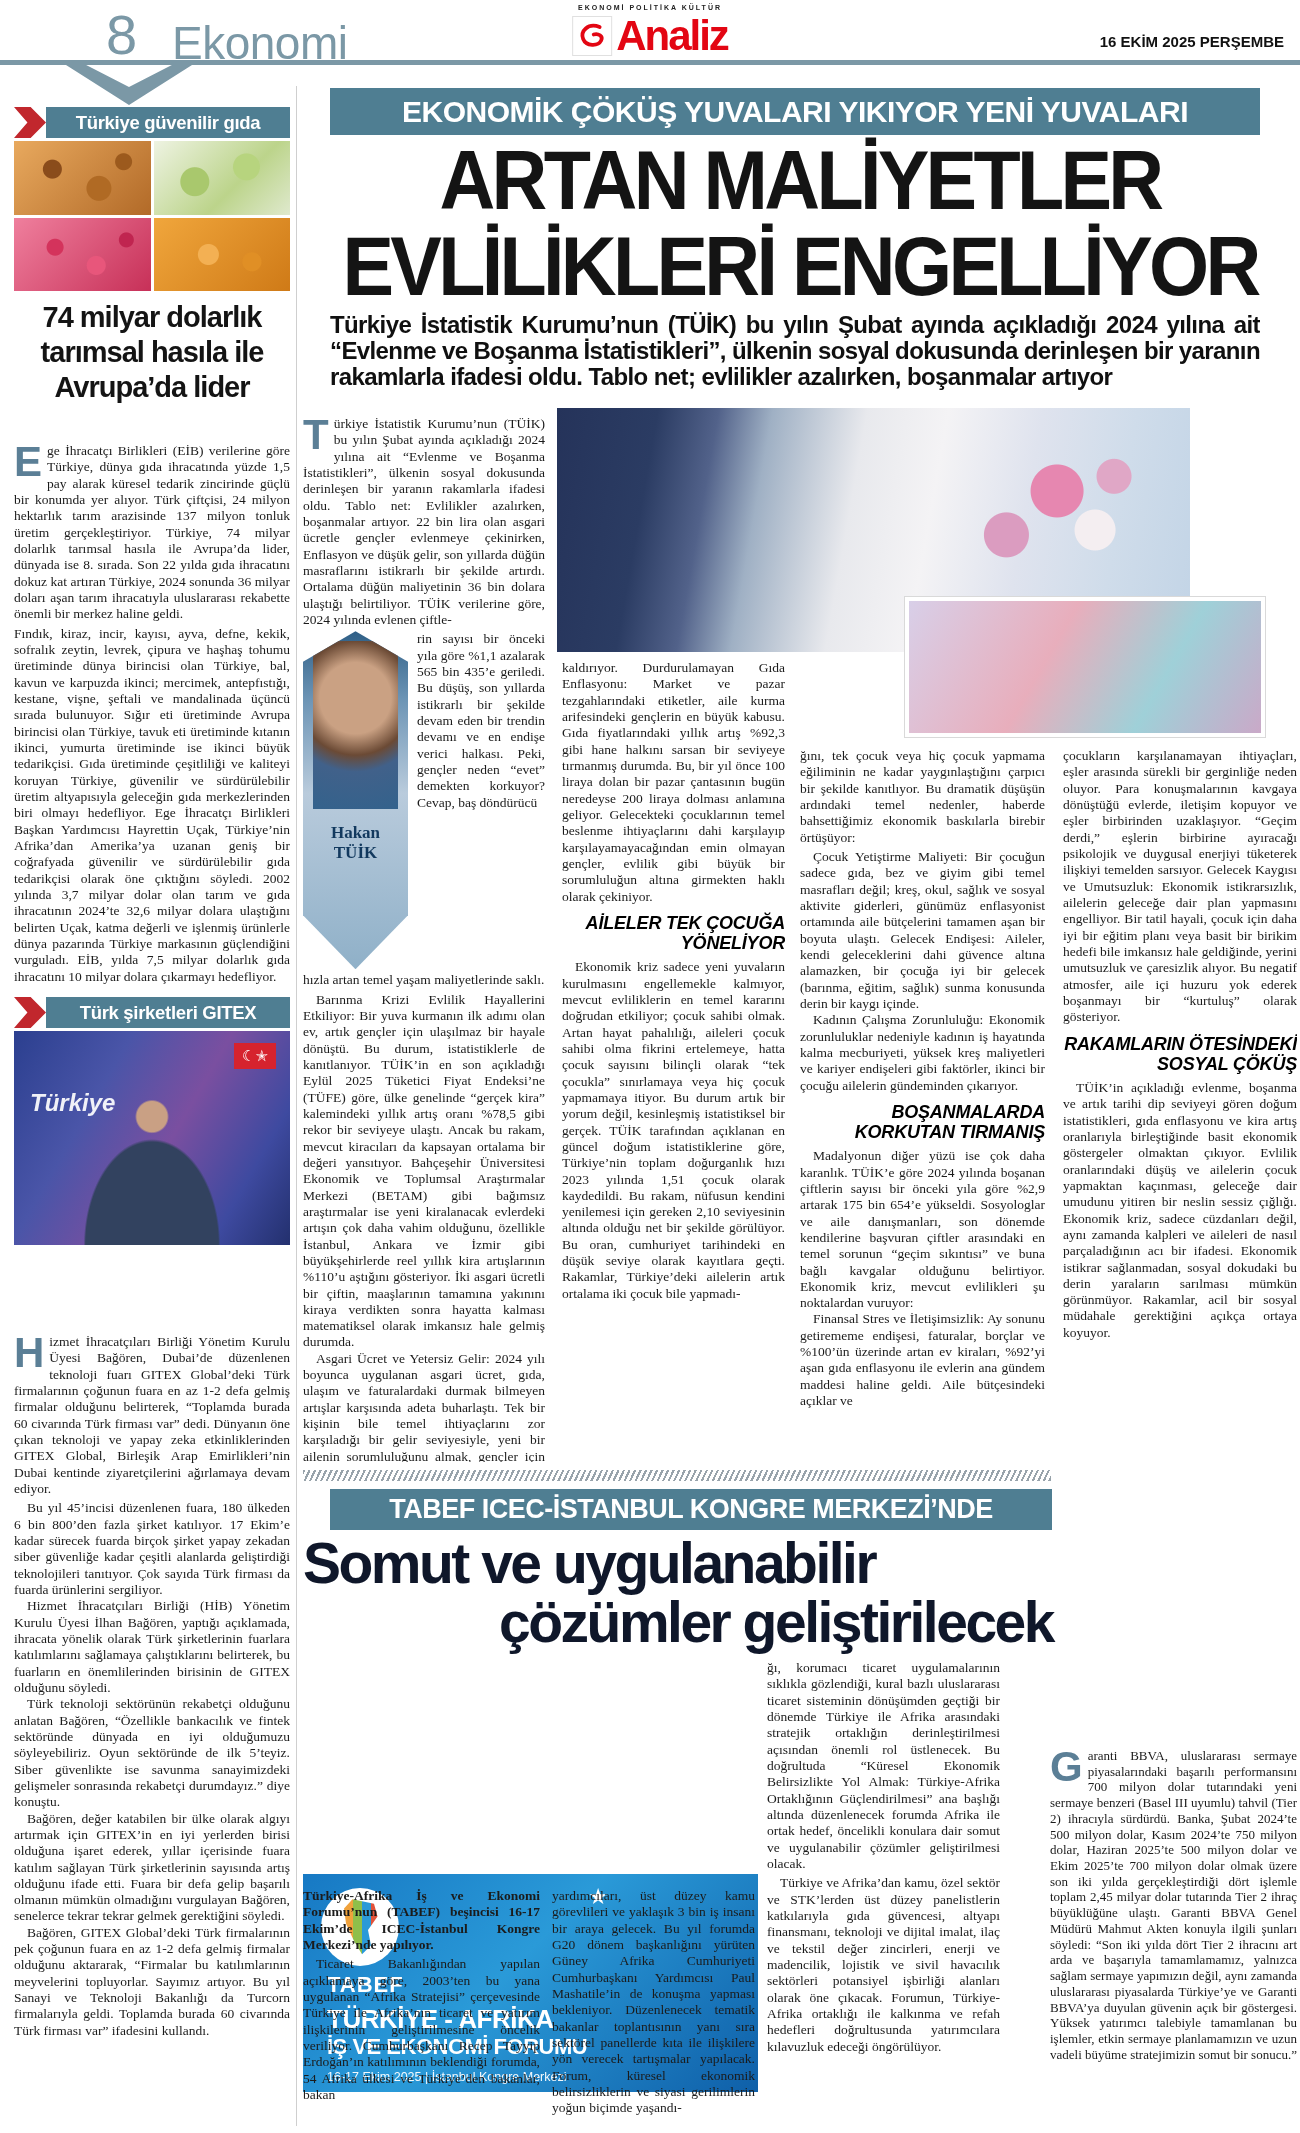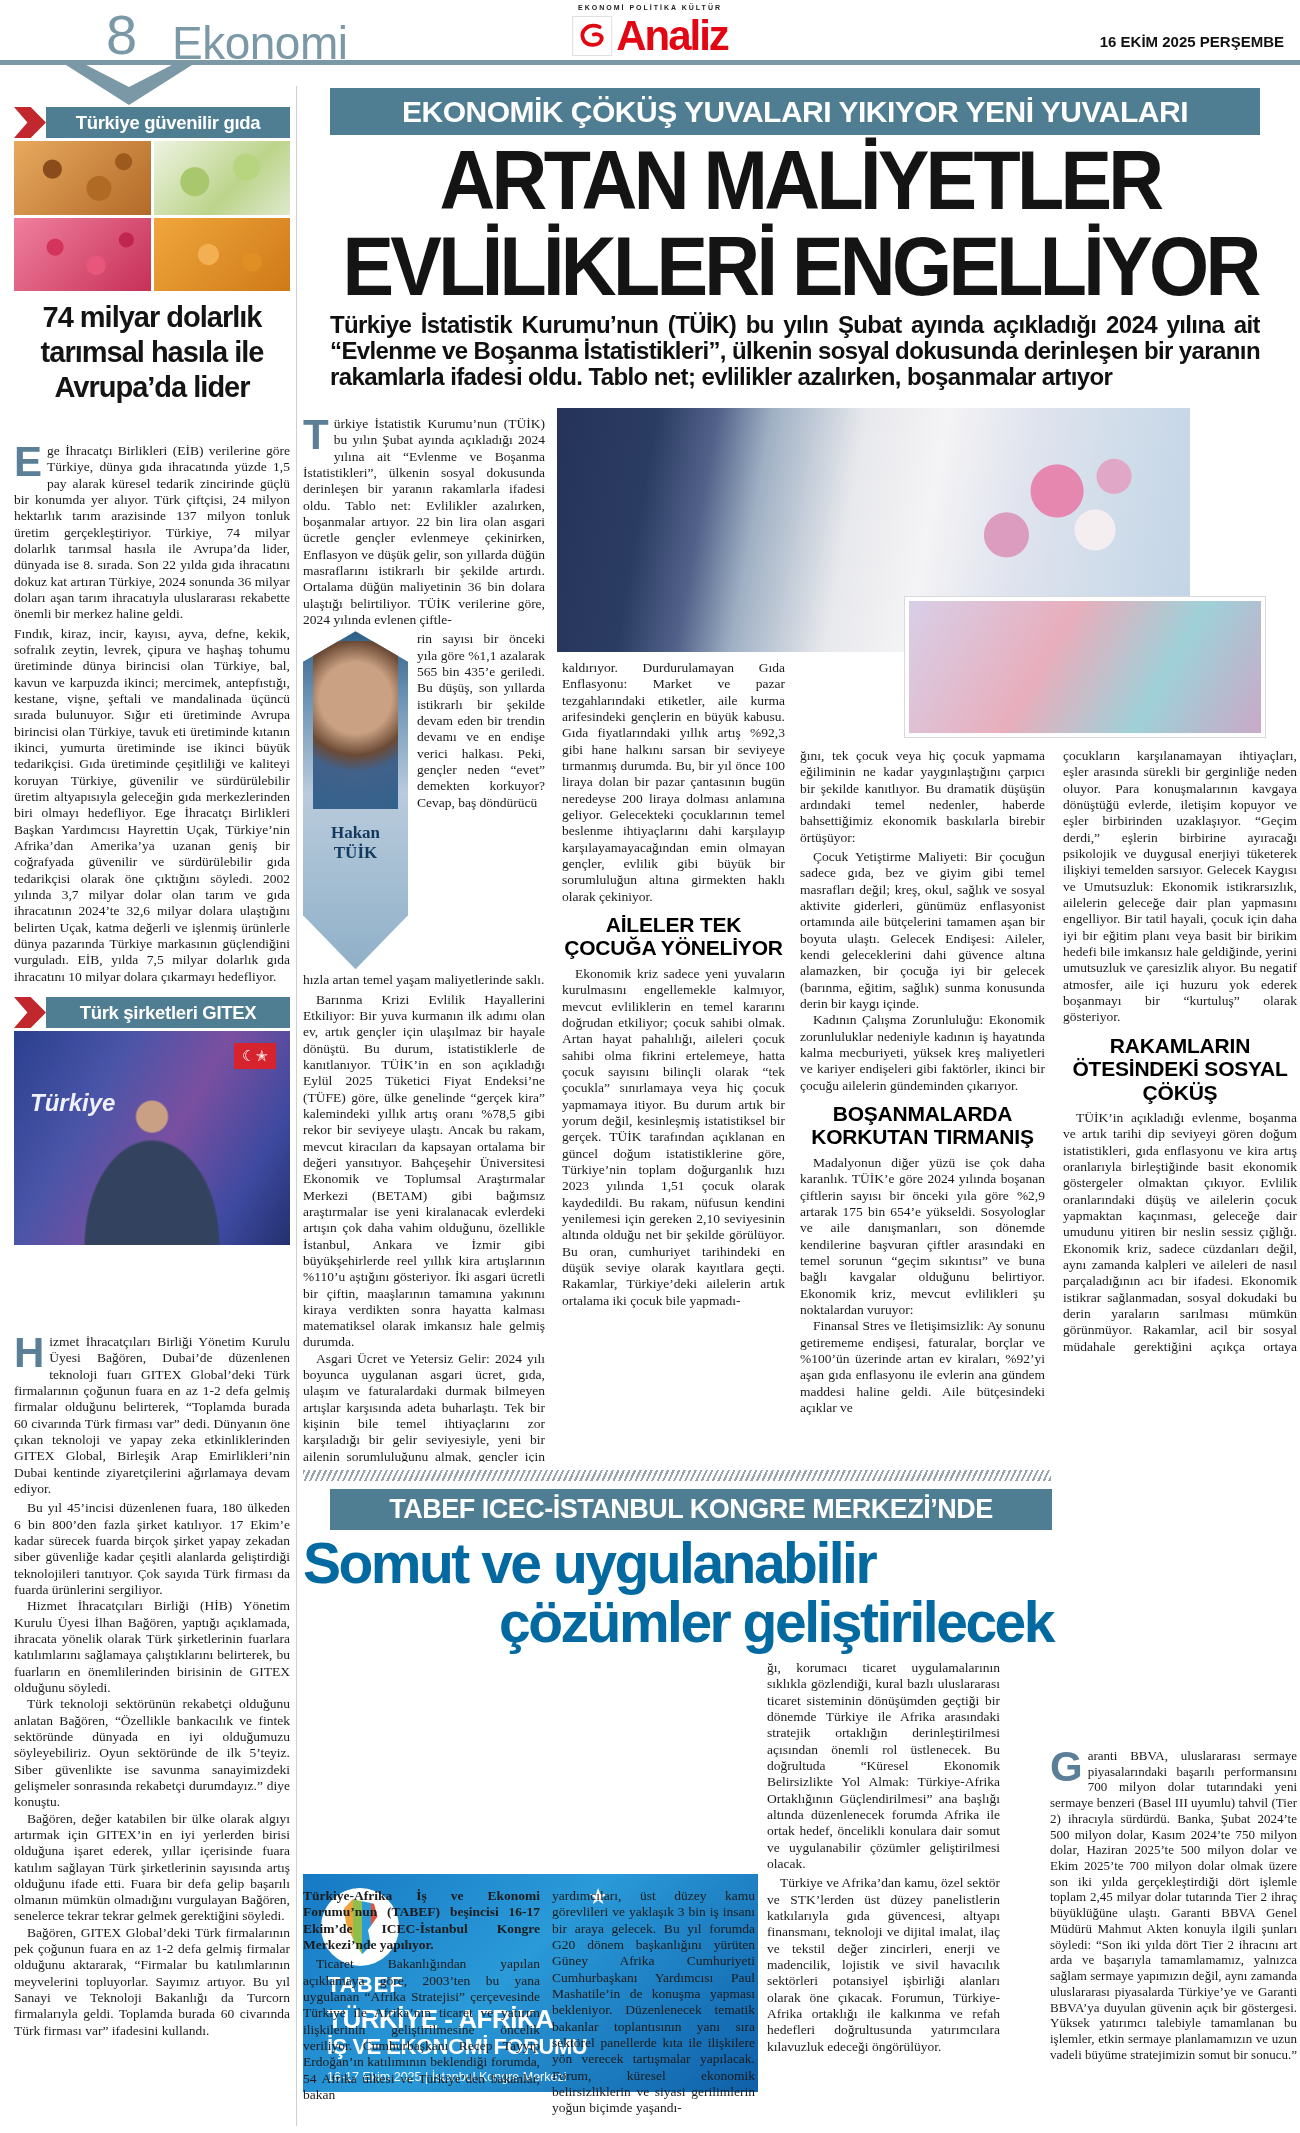--- a/index.html
+++ b/index.html
@@ -27,31 +27,31 @@
   .kicker .bar{flex:1;background:var(--teal);color:#fff;font-weight:700;font-size:18.5px;
                line-height:31px;text-align:center;letter-spacing:-0.3px;}
 
   
   .bodytext{font-family:"Liberation Serif",serif;font-size:13.5px;line-height:1.21;
             text-align:justify;color:#1b1b1b;overflow:hidden;}
   .bodytext p{margin:0 0 3px 0;}
   .bodytext p.ind{text-indent:13px;margin-bottom:0;}
   .dcap::first-letter{float:left;font-family:"Liberation Sans",sans-serif;font-weight:700;
             font-size:42px;line-height:32px;color:var(--dropcap);padding:3px 5px 0 0;}
-  .subhead{font-family:"Liberation Sans",sans-serif;font-weight:700;font-size:21px;
-           line-height:1.12;letter-spacing:-0.2px;color:#000;margin:8px 0 6px 0;text-align:center;}
+  .subhead{font-family:"Liberation Sans",sans-serif;font-weight:700;font-size:18px;
+           line-height:1.12;letter-spacing:-0.2px;color:#000;margin:8px 0 6px 0;text-align:right;font-style:italic;}
 
   
   .sidehead{font-weight:600;font-size:29px;line-height:1.2;letter-spacing:-1px;text-align:center;color:#141414;}
   .megaline{font-weight:800;font-size:84px;line-height:1;letter-spacing:-4px;text-align:center;
             color:#141414;transform:scaleX(0.92);transform-origin:50% 50%;white-space:nowrap;}
   .banner{background:var(--teal);color:#fff;font-weight:700;text-align:center;letter-spacing:-0.5px;}
   .deck{font-weight:700;font-size:24px;line-height:26px;letter-spacing:-0.6px;text-align:justify;
         color:#101010;overflow:hidden;}
-  .tabefhead{font-weight:700;font-size:57px;line-height:1.04;letter-spacing:-2.5px;color:#0369a1;}
+  .tabefhead{font-weight:700;font-size:57px;line-height:1.04;letter-spacing:-2.5px;color:#0f172a;}
   .bondhead{font-weight:700;font-size:29px;line-height:1.14;letter-spacing:-1px;color:#141414;}
 
   
   .photo{overflow:hidden;}
   .foodgrid{display:grid;grid-template-columns:1fr 1fr;grid-template-rows:1fr 1fr;gap:3px;background:#fff;}
   .f-hazel{background:radial-gradient(circle at 28% 38%,#8a4c1b 0 9px,transparent 10px),
            radial-gradient(circle at 62% 64%,#b06a24 0 12px,transparent 13px),
            radial-gradient(circle at 80% 28%,#9c5a1d 0 8px,transparent 9px),
            linear-gradient(135deg,#e8a95e,#b26a28);}
   .f-figs{background:radial-gradient(circle at 30% 55%,#a9c86d 0 14px,transparent 15px),

